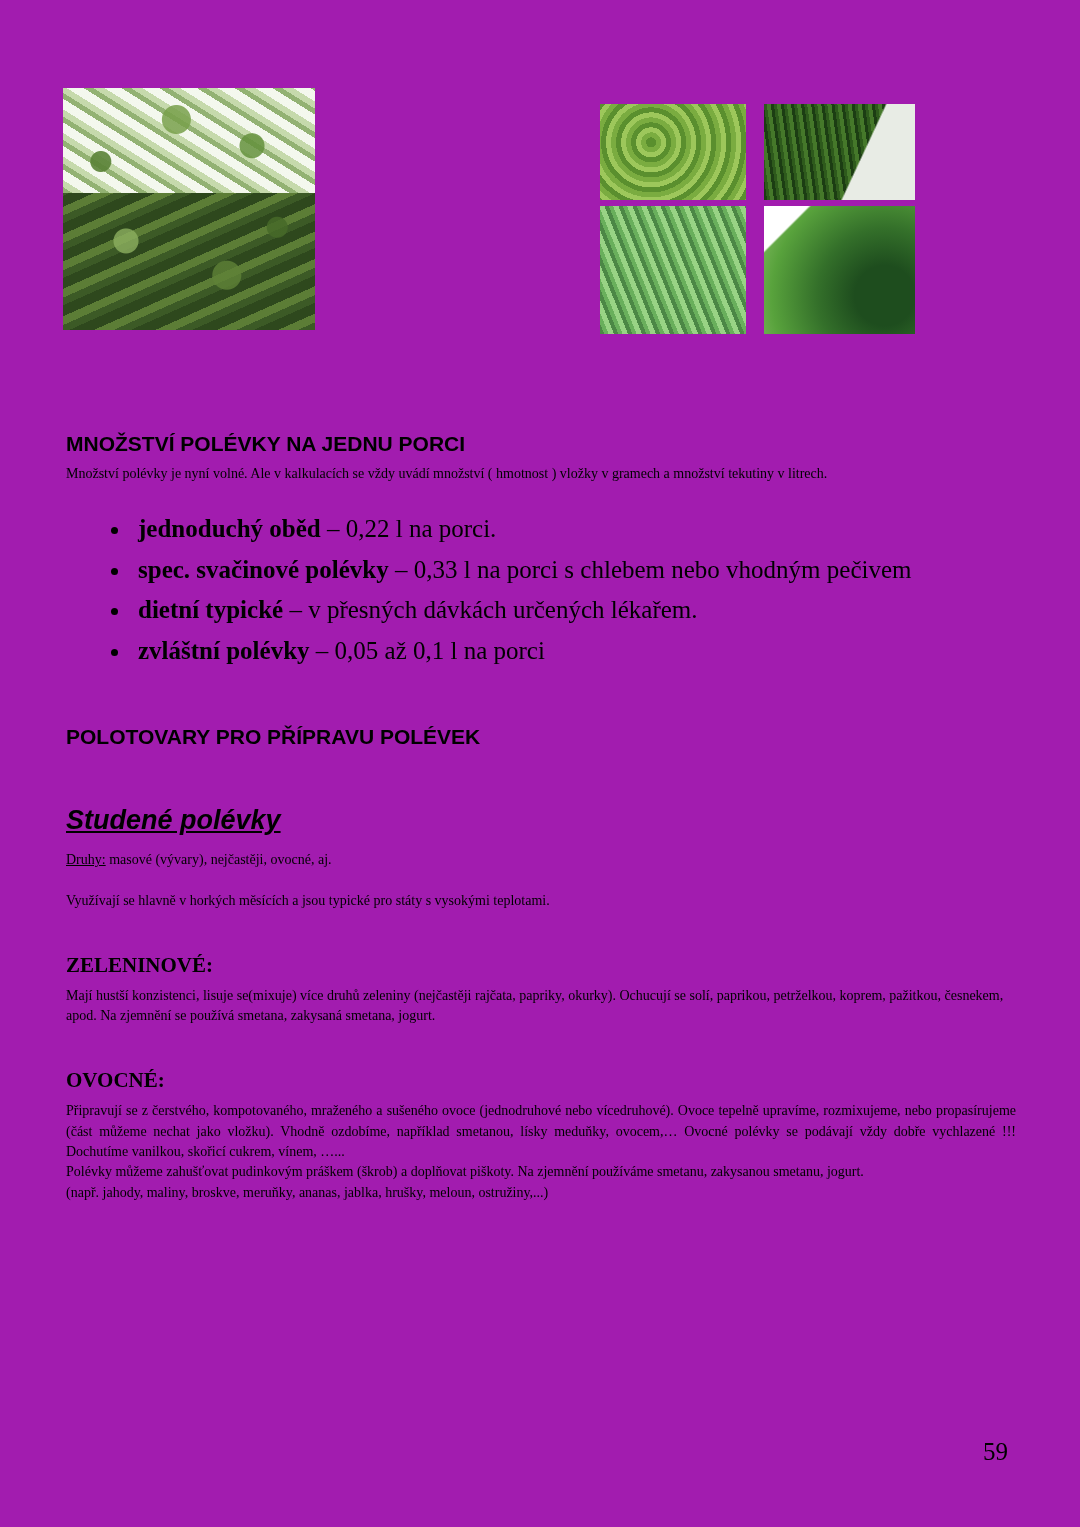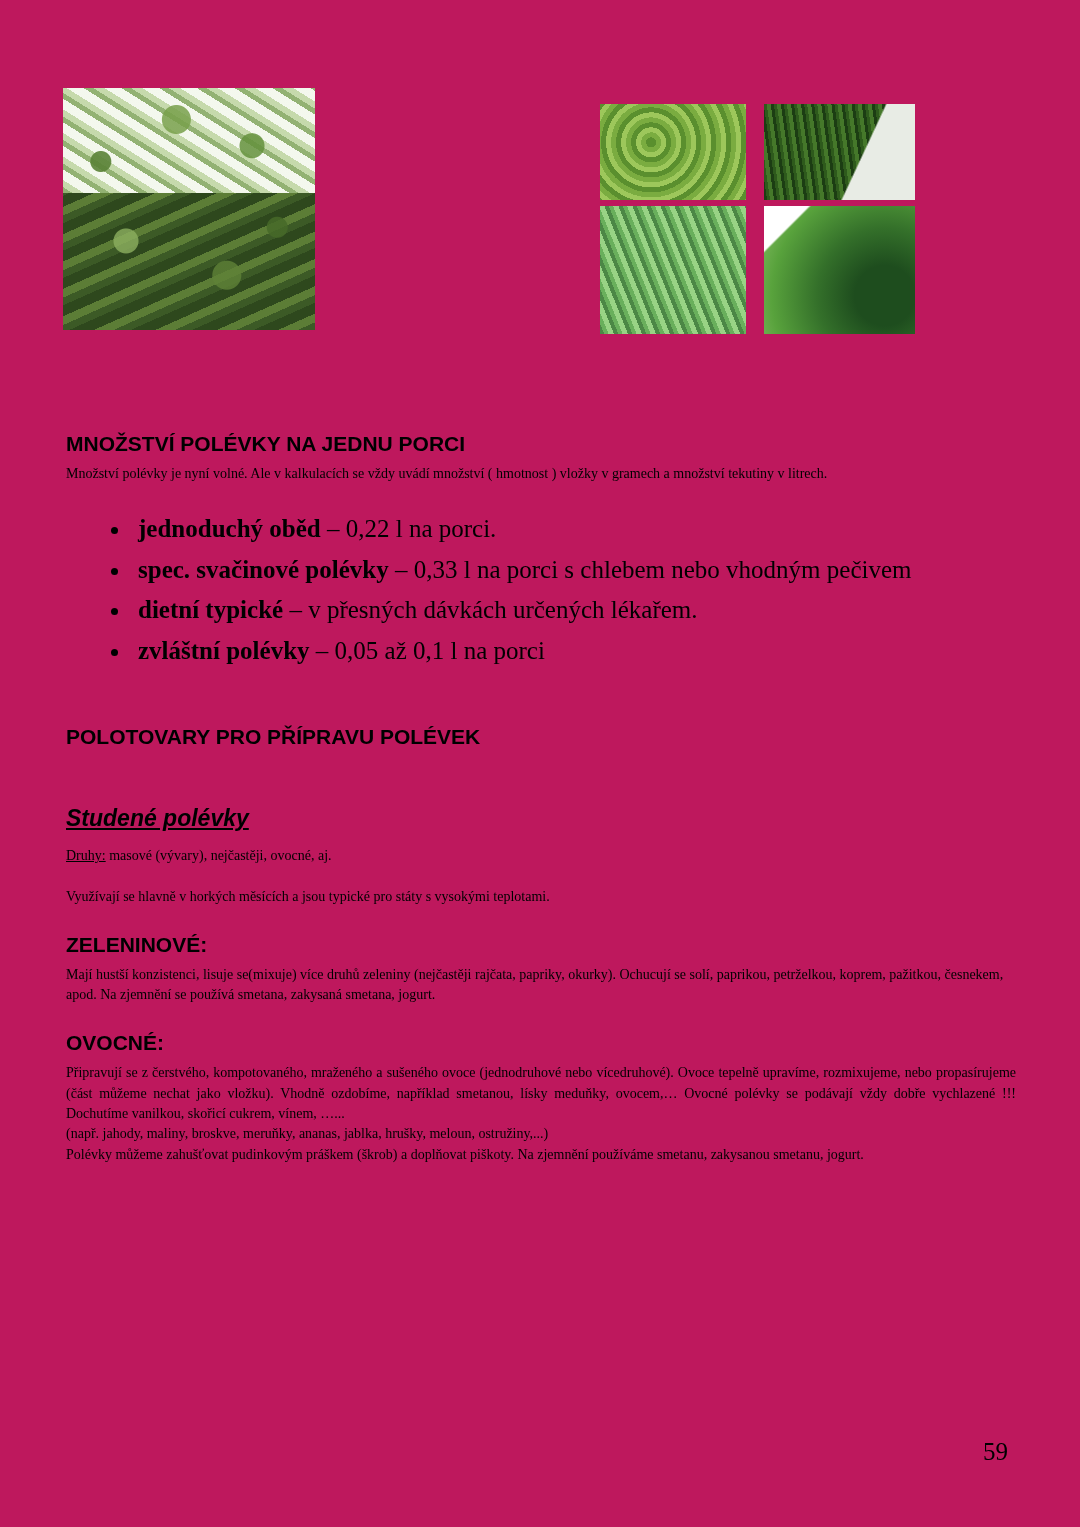--- a/index.html
+++ b/index.html
@@ -3,21 +3,21 @@
 <meta charset="utf-8">
 <style>
   * { margin:0; padding:0; box-sizing:border-box; }
   html,body { background:#888; }
   body { font-family:"Liberation Serif", serif; }
   .page {
     position:relative;
     width:1080px;
     height:1527px;
     margin:0 auto;
-    background:#be185d;
+    background:#a21caf;
     color:#000000;
     overflow:hidden;
   }
 
   
   .photo { display:block; }
   .img-left {
     position:absolute; left:63px; top:88px; width:252px; height:242px;
     display:flex; flex-direction:column;
   }
@@ -84,27 +84,27 @@
 
   ul.portions {
     list-style:disc;
     margin:26px 0 0 66px;
     font-size:25px;
     line-height:1.5;
   }
   ul.portions li { padding-left:6px; margin-bottom:3px; }
 
   .sec-gap-lg { margin-top:56px; }
-  .sec-gap-sm { margin-top:26px; }
+  .sec-gap-sm { margin-top:42px;font-family:Liberation Serif, serif; }
 
   .h-studene {
     font-family:"Liberation Sans", sans-serif;
     font-weight:bold;
     font-style:italic;
-    font-size:23px;
+    font-size:27px;
     text-decoration:underline;
     margin-bottom:14px;
   }
   .u { text-decoration:underline; }
   .line-gap { margin-top:20px; }
 
   .page-number {
     position:absolute;
     right:72px;
     top:1438px;
@@ -144,20 +144,20 @@
 
     <div class="h-studene sec-gap-lg">Studené polévky</div>
     <p class="body-text"><span class="u">Druhy:</span><span>  masové (vývary), nejčastěji, ovocné, aj.</span></p>
     <p class="body-text line-gap">Využívají se hlavně v horkých měsících a  jsou typické pro státy s vysokými teplotami.</p>
 
     <div class="h-sans sec-gap-sm">ZELENINOVÉ:</div>
     <p class="body-text">Mají hustší konzistenci, lisuje se(mixuje) více druhů zeleniny (nejčastěji rajčata, papriky, okurky). Ochucují se solí, paprikou, petrželkou, koprem, pažitkou, česnekem, apod. Na zjemnění se používá smetana, zakysaná smetana, jogurt.</p>
 
     <div class="h-sans sec-gap-sm">OVOCNÉ:</div>
     <p class="body-text just">Připravují se z čerstvého, kompotovaného, mraženého a sušeného ovoce (jednodruhové nebo vícedruhové). Ovoce tepelně upravíme, rozmixujeme, nebo propasírujeme (část můžeme nechat jako vložku). Vhodně ozdobíme, například smetanou, lísky meduňky, ovocem,… Ovocné polévky se podávají vždy dobře vychlazené !!! Dochutíme vanilkou, skořicí cukrem, vínem, …...</p>
+    <p class="body-text">Polévky můžeme zahušťovat pudinkovým práškem (škrob) a doplňovat piškoty. Na zjemnění používáme smetanu, zakysanou smetanu, jogurt.</p>
     <p class="body-text">(např. jahody, maliny, broskve, meruňky, ananas, jablka, hrušky, meloun, ostružiny,...)</p>
-    <p class="body-text">Polévky můžeme zahušťovat pudinkovým práškem (škrob) a doplňovat piškoty. Na zjemnění používáme smetanu, zakysanou smetanu, jogurt.</p>
 
   </div>
 
   <div class="page-number">59</div>
 
 </div>
 
 </body></html>

